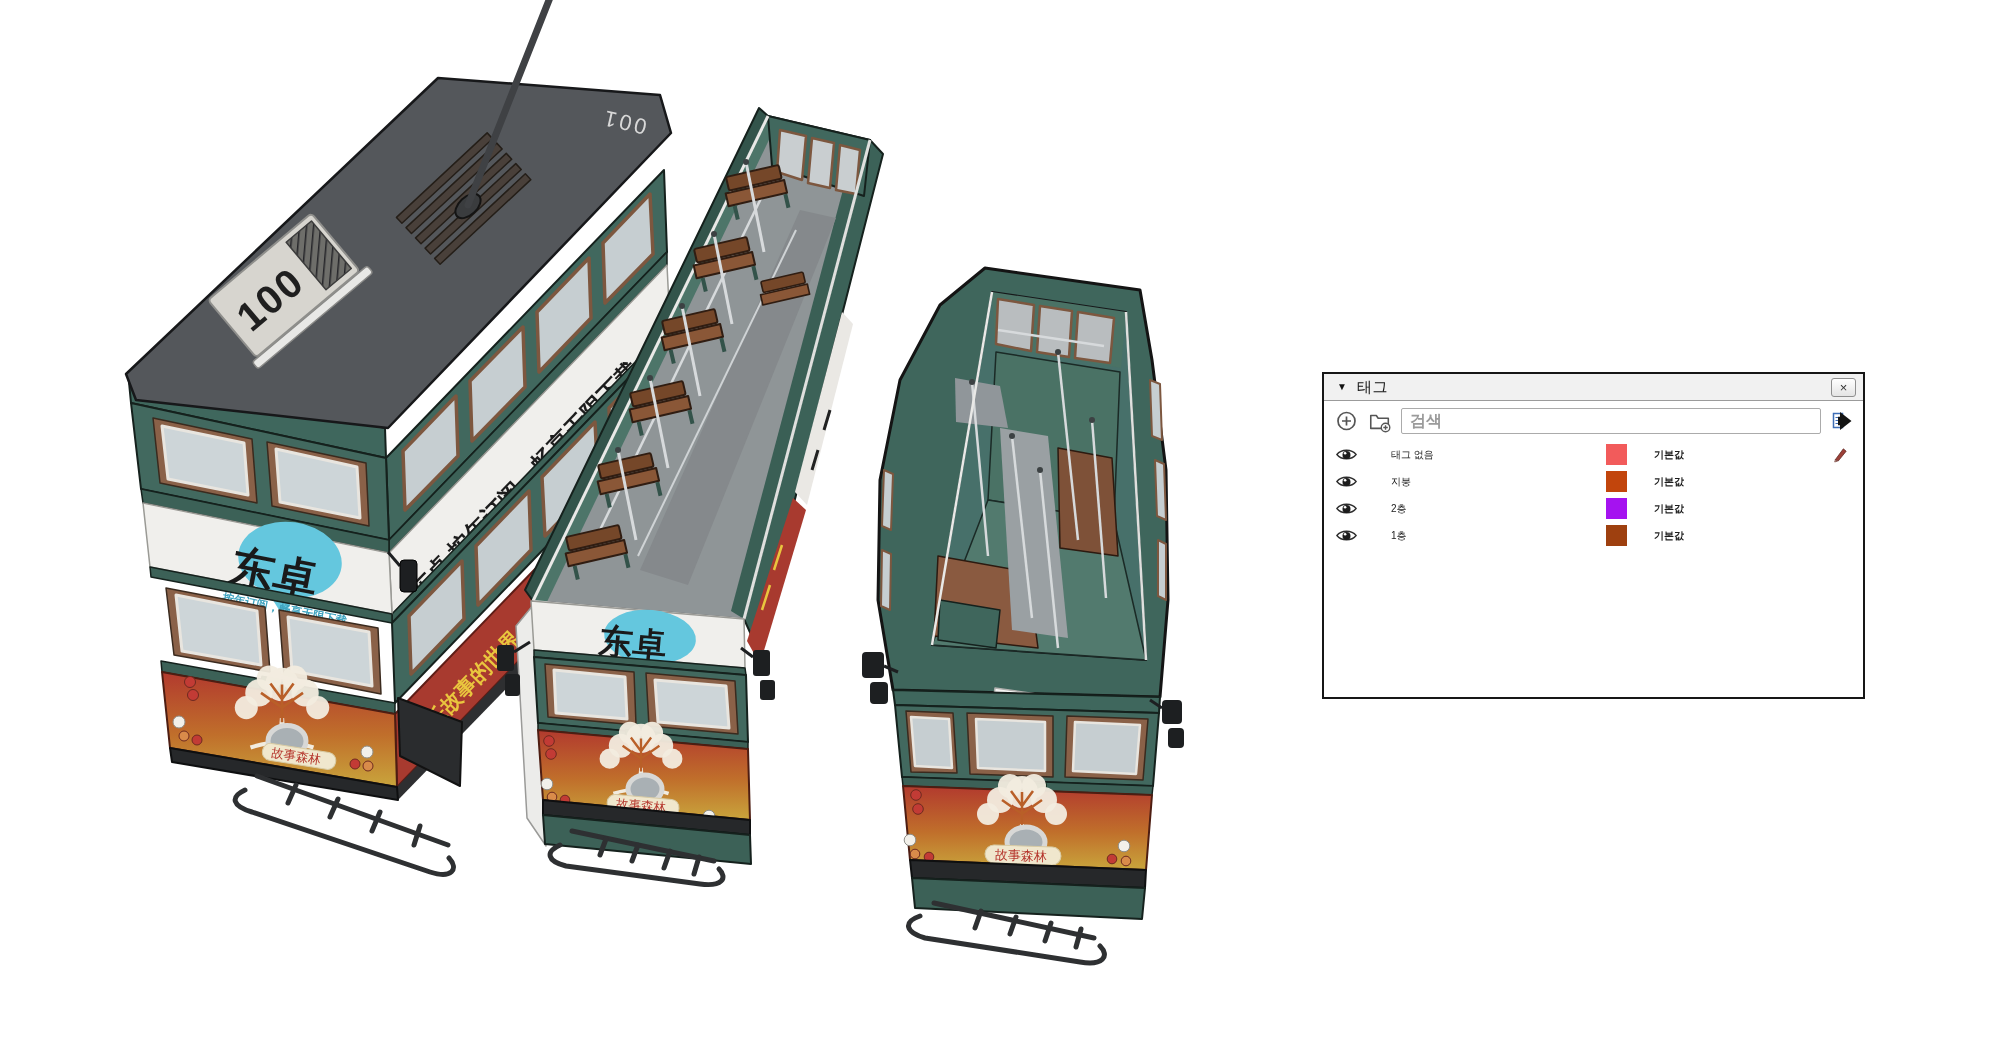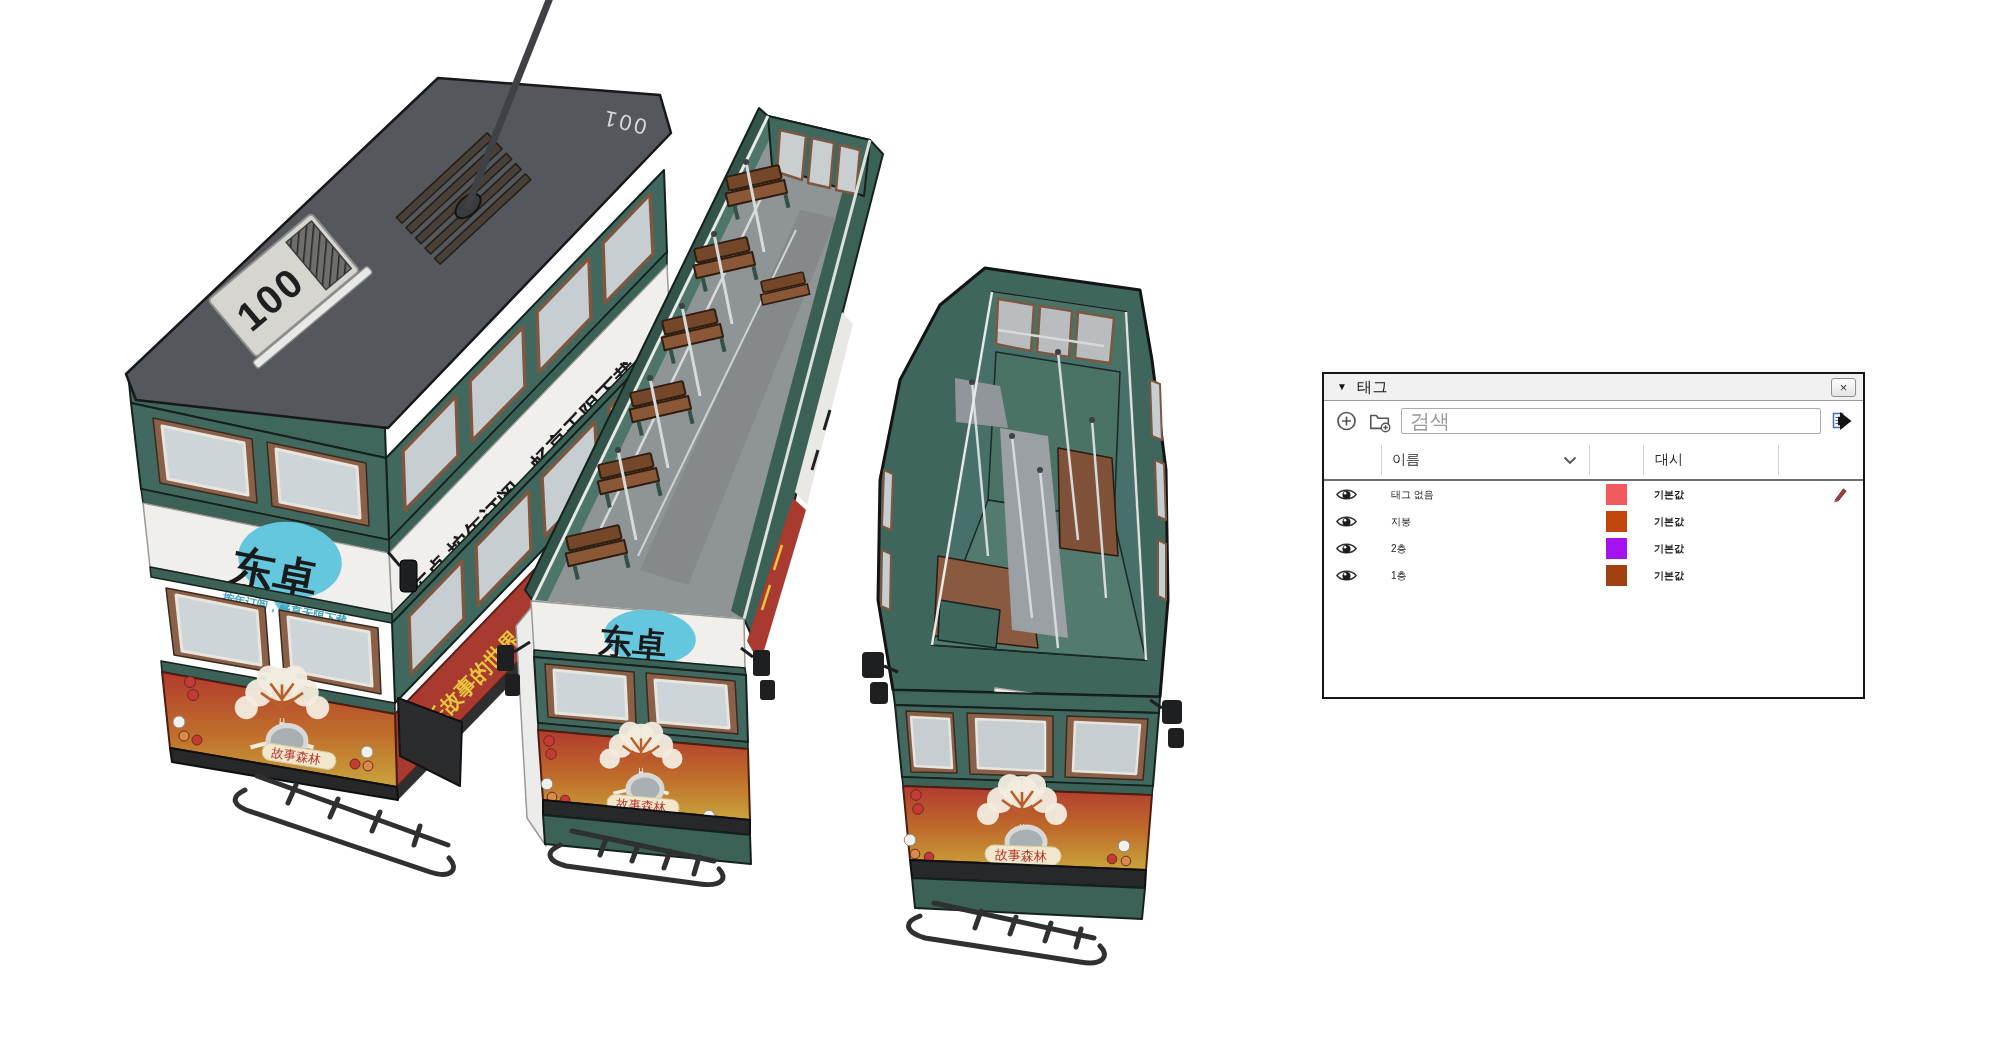--- a/index.html
+++ b/index.html
@@ -28,22 +28,23 @@
     margin-left:auto;width:25px;height:19px;
     background:linear-gradient(#ffffff,#e4e4e4);
     border:1px solid #8f8f8f;border-radius:3px;
     color:#333;font-size:13px;line-height:1;display:flex;align-items:center;justify-content:center;
     cursor:default;padding:0;
   }
   .toolbar{height:40px;display:flex;align-items:center;padding:0 9px 0 11px;gap:9px;}
   .tool-icon{width:24px;height:24px;flex:0 0 auto;display:block;}
   .search-input{
     flex:1;height:24px;border:1px solid #ababab;border-radius:2px;
-    padding:0 8px;font-size:20px;color:#333;outline:none;min-width:0;
+    padding:0 8px;font-size:16px;color:#333;outline:none;min-width:0;
     font-family:inherit;
+    font-weight:bold;
   }
   .search-input::placeholder{color:#9b9b9b;}
   .thead{
     height:38px;display:grid;grid-template-columns:57px 208px 54px 135px 1fr;
     align-items:center;border-bottom:2px solid #6e6e6e;
     font-size:14px;color:#2b2b2b;
   }
   .thead>div{height:30px;display:flex;align-items:center;}
   .thead>div+div{border-left:1px solid #d2d2d2;}
   .col-name{justify-content:space-between;padding:0 12px 0 10px;}
@@ -458,34 +459,20 @@
       <path d="M19,16.6 V21.4 M16.6,19 H21.4" stroke="#555" stroke-width="1.5"></path>
     </svg>
     <input class="search-input" type="text" placeholder="검색" style="">
     <svg class="tool-icon" viewBox="0 0 24 24">
       <rect x="3.5" y="4.5" width="9" height="14" fill="#fff" stroke="#3e6db5" stroke-width="1.5"></rect>
       <path d="M5.5,8.5 h5 M5.5,11.5 h5 M5.5,14.5 h5" stroke="#3e6db5" stroke-width="1.2"></path>
       <path d="M10,3 L21.5,12 L10,21 L10,16.2 L8,16.2 L8,7.8 L10,7.8 Z" fill="#141414"></path>
     </svg>
   </div>
 
-  <div class="thead">
-    <div></div>
-    <div class="col-name">
-      <span>이름</span>
-      <svg width="14" height="9" viewBox="0 0 14 9">
-        <path d="M1.5,1.5 L7,7 L12.5,1.5" stroke="#555" stroke-width="1.8" fill="none"></path>
-      </svg>
-    </div>
-    <div></div>
-    <div class="col-dash">
-      <span>대시</span>
-    </div>
-    <div></div>
-  </div>
 
   <div class="rows">
 
     <div class="tag-row">
       <span class="cell-eye">
         <svg viewBox="0 0 24 16">
           <path d="M1,8 C6,1.5 18,1.5 23,8 C18,14.5 6,14.5 1,8 Z" fill="#fcfcfc" stroke="#2d2d2d" stroke-width="1.5"></path>
           <circle cx="12" cy="8.6" r="4.6" fill="#1c1c1c"></circle>
             <circle cx="10.4" cy="6.6" r="1.5" fill="#fff"></circle>
         </svg>

